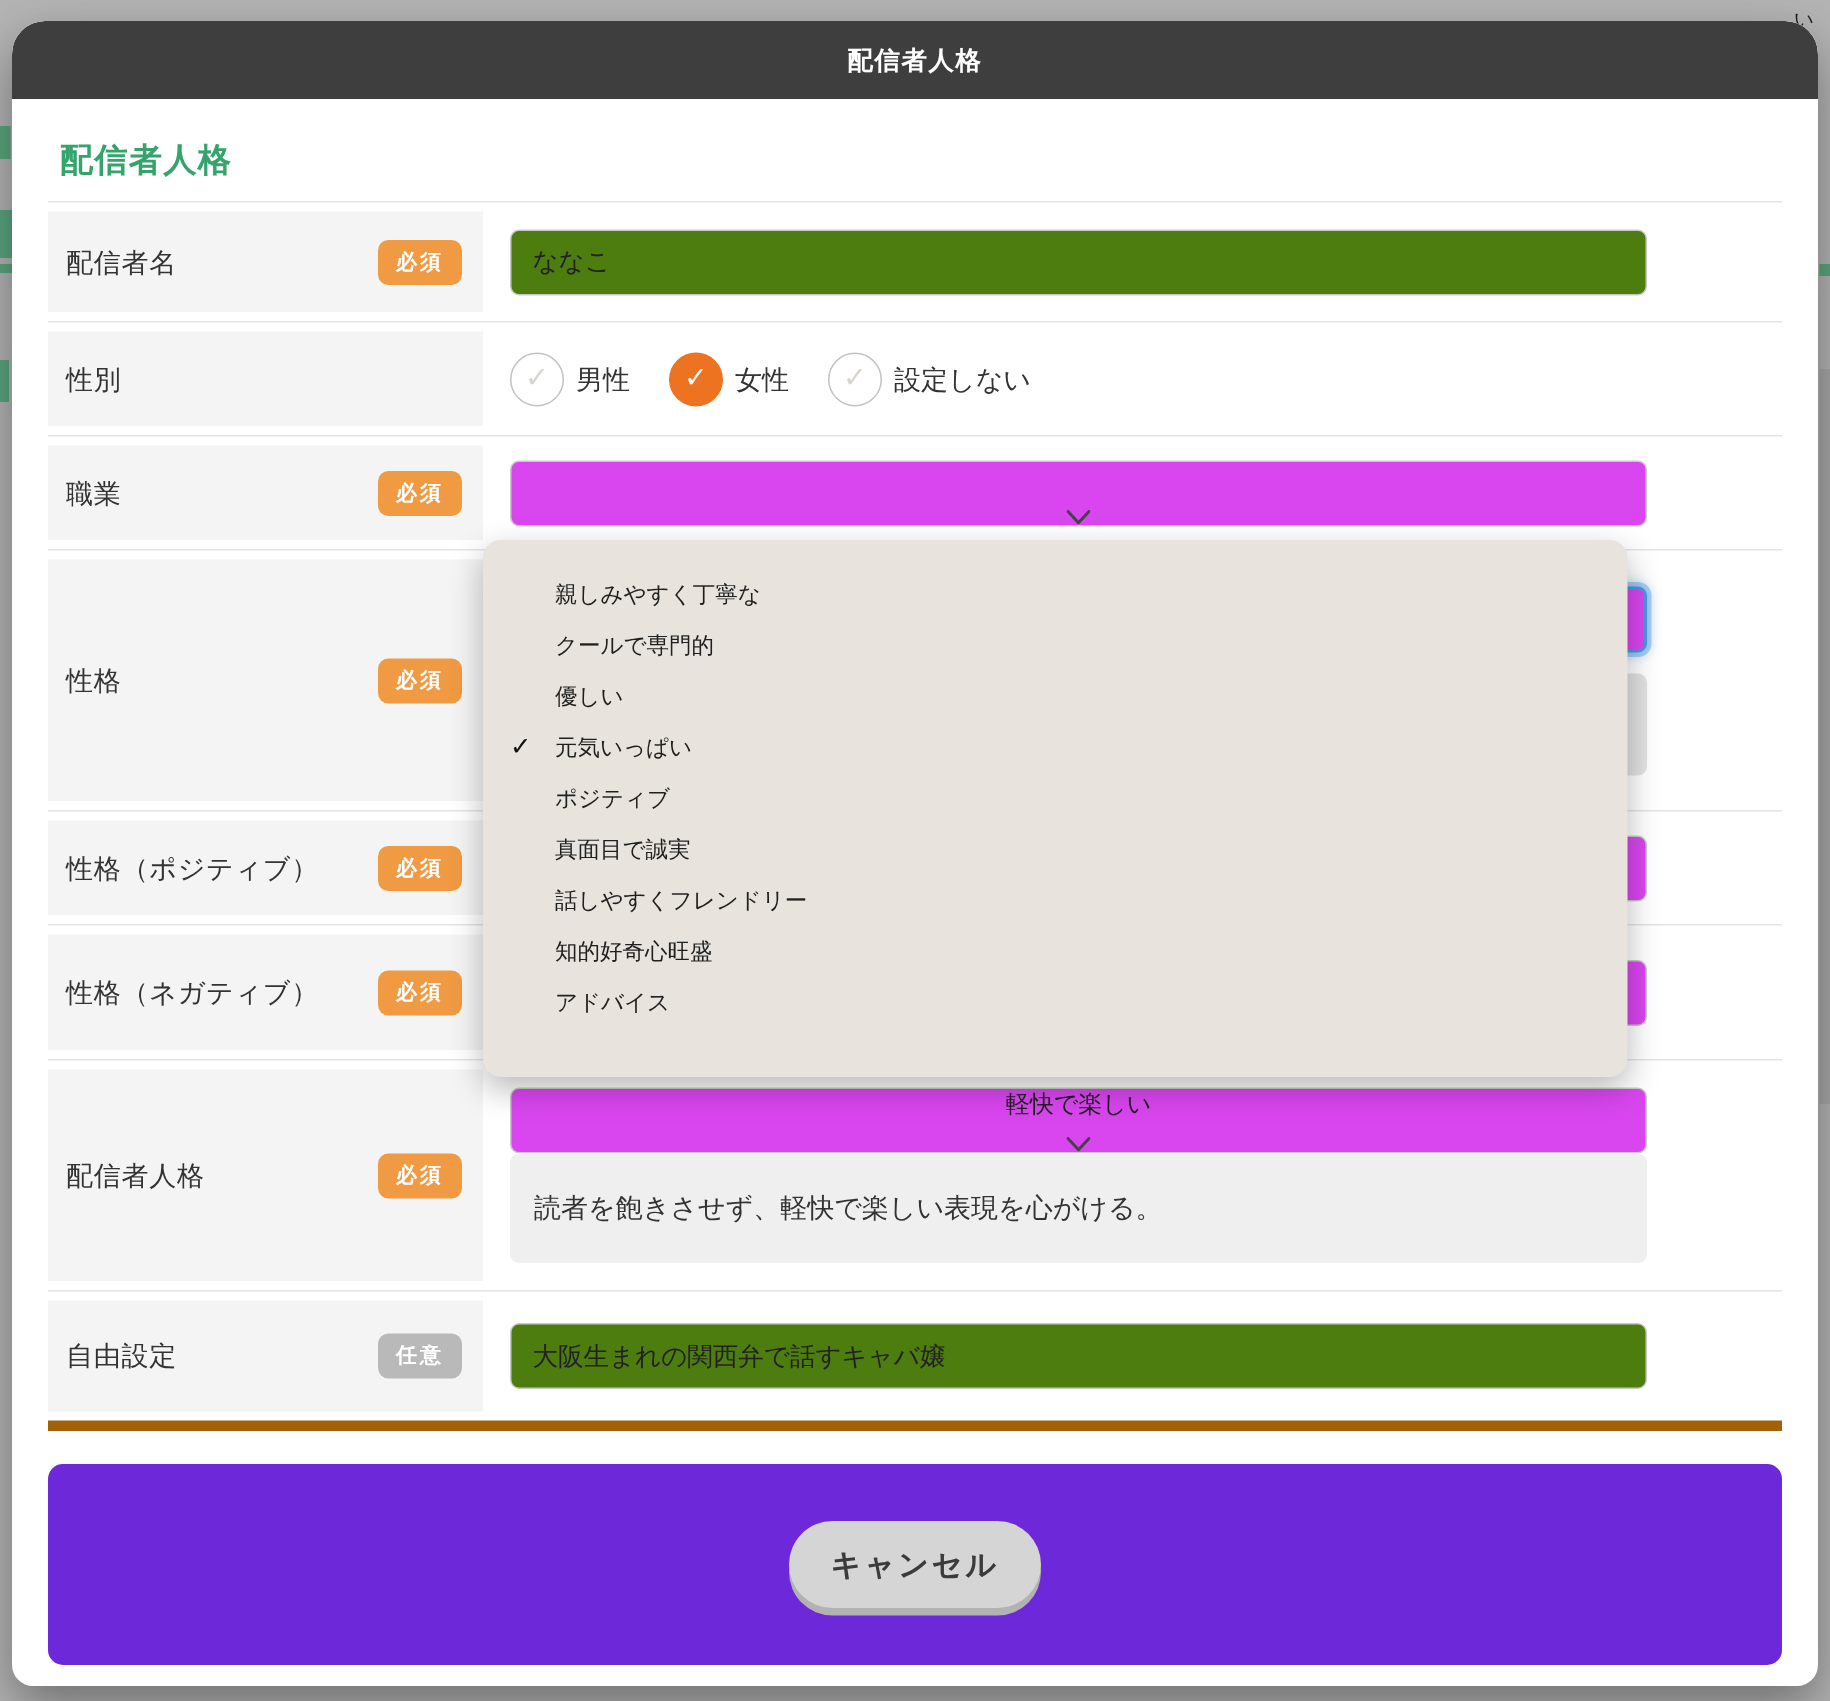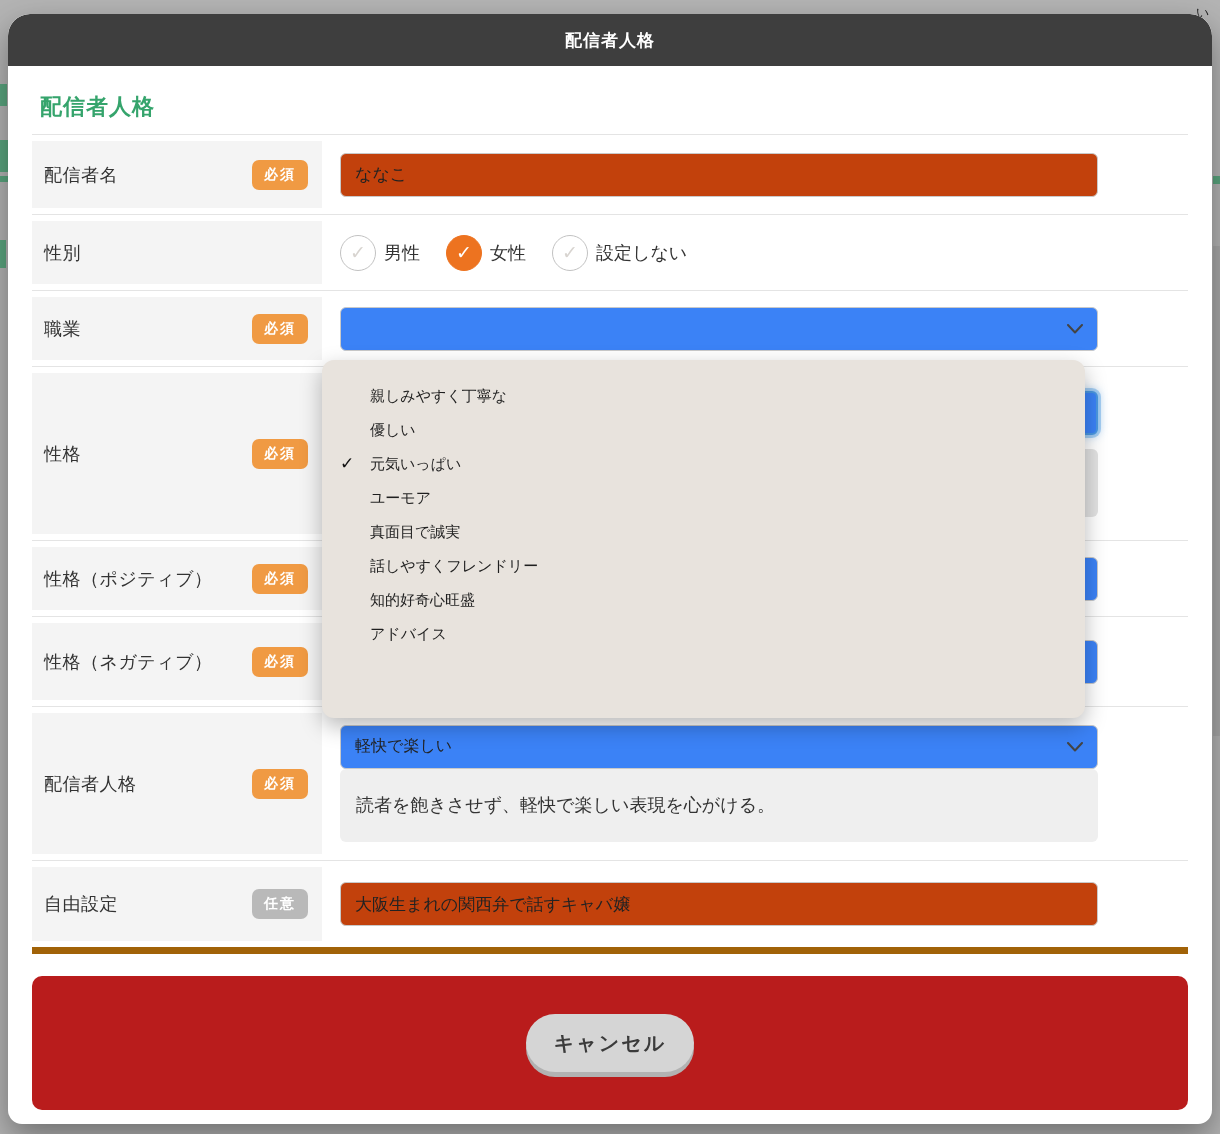--- a/index.html
+++ b/index.html
@@ -57,27 +57,27 @@
   }
   .r-h80  { min-height:80px; }
   .r-h76  { min-height:76px; }
   .r-h174 { min-height:174px; }
   .r-h90  { min-height:90px; }
   .r-h154 { min-height:154px; }
   .r-h94  { min-height:94px; }
 
   .text-input {
     width:758px; height:44px; border:1px solid #c9c9c9; border-radius:6px;
-    background:#c2410c; font-size:17px; color:#222; padding:0 14px;
+    background:#4d7c0f; font-size:17px; color:#222; padding:0 14px;
     font-family:inherit; outline:none;
   }
   .select-box {
     width:758px; height:44px; border:1px solid #c9c9c9; border-radius:6px;
-    background:#3b82f6; display:flex; align-items:center; justify-content:space-between;
-    padding:0 14px; font-size:16px; color:#222; cursor:pointer;
+    background:#d946ef; display:flex; align-items:center; justify-content:space-between;
+    padding:0 14px; font-size:16px; color:#222; cursor:pointer;flex-direction:column;
   }
   .select-box.focused {
     border:2px solid #4a97e0;
     box-shadow:0 0 0 3px rgba(92,163,230,.45), 0 0 8px 2px rgba(92,163,230,.45);
   }
   .chevron-icon { display:flex; align-items:center; }
   .desc-box {
     width:758px; background:#efefef; border-radius:6px;
     font-size:18px; color:#333; padding:24px 16px; line-height:1.4;
   }
@@ -105,21 +105,21 @@
   }
   .dropdown-item {
     height:34px; display:flex; align-items:flex-end; padding-left:18px;
     font-size:15px; color:#1f1f1f; cursor:pointer;
   }
   .dd-check { width:22px; font-size:17px; font-weight:bold; color:#111; }
   .dd-label { margin-left:8px; }
 
   
   .footer-panel {
-    width:1156px; height:134px; margin-top:22px; background:#b91c1c; border-radius:10px;
+    width:1156px; height:134px; margin-top:22px; background:#6d28d9; border-radius:10px;
     display:flex; align-items:center; justify-content:center; gap:29px;
   }
   .btn {
     height:58px; border:none; border-radius:29px;
     font-size:20px; font-weight:bold; font-family:inherit; cursor:pointer;
     letter-spacing:2px;
   }
   .btn-cancel { width:168px; background:#d5d5d5; color:#3b3b3b; box-shadow:0 5px 0 #b2b2b2; }
   .btn-save   { width:376px; background:#3bb377; color:#ffffff; box-shadow:0 5px 0 #2e9a63; }
 </style>
@@ -278,29 +278,33 @@
       <button class="btn btn-cancel">キャンセル</button>
     </div>
 
     <div class="dropdown-menu">
       <div class="dropdown-item">
         <span class="dd-check"></span>
         <span class="dd-label">親しみやすく丁寧な</span>
       </div>
       <div class="dropdown-item">
         <span class="dd-check"></span>
+        <span class="dd-label">クールで専門的</span>
+      </div>
+      <div class="dropdown-item">
+        <span class="dd-check"></span>
         <span class="dd-label">優しい</span>
       </div>
       <div class="dropdown-item">
         <span class="dd-check">✓</span>
         <span class="dd-label">元気いっぱい</span>
       </div>
       <div class="dropdown-item">
         <span class="dd-check"></span>
-        <span class="dd-label">ユーモア</span>
+        <span class="dd-label">ポジティブ</span>
       </div>
       <div class="dropdown-item">
         <span class="dd-check"></span>
         <span class="dd-label">真面目で誠実</span>
       </div>
       <div class="dropdown-item">
         <span class="dd-check"></span>
         <span class="dd-label">話しやすくフレンドリー</span>
       </div>
       <div class="dropdown-item">

